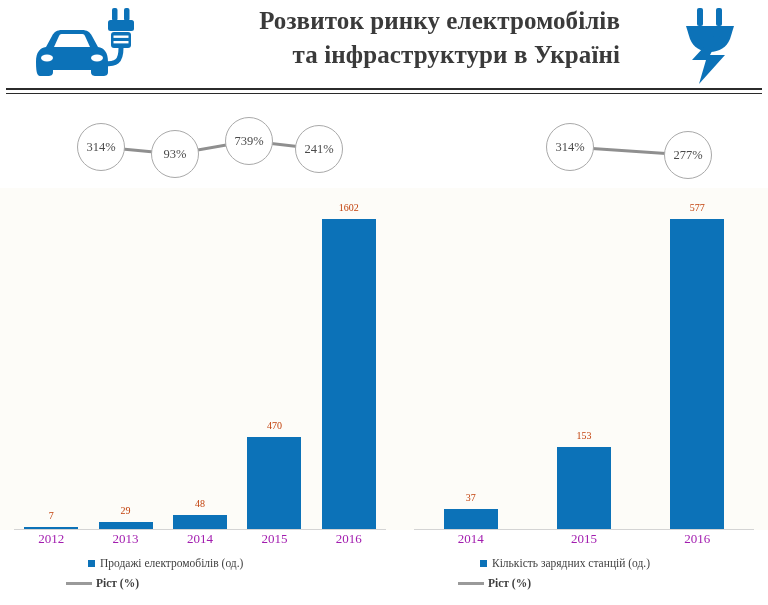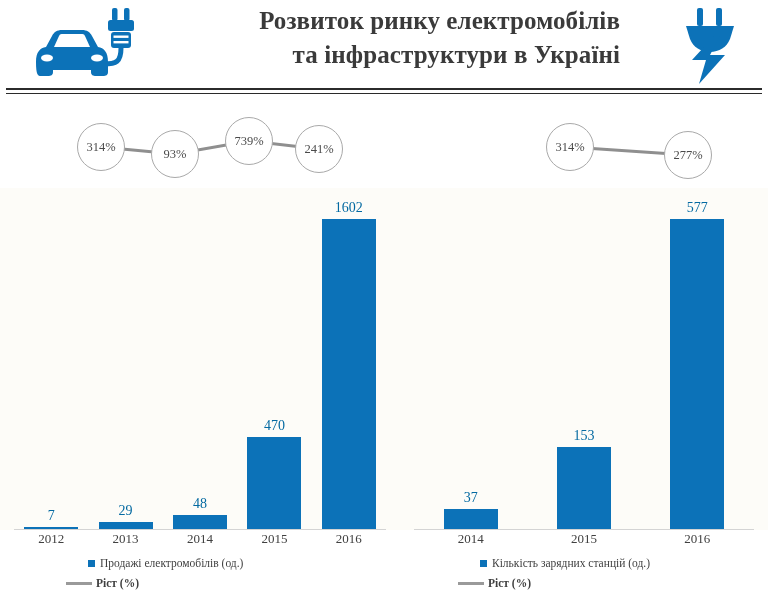--- a/index.html
+++ b/index.html
@@ -132,22 +132,22 @@
     position: relative;
     flex: 1 1 0;
     height: 100%;
     display: flex;
     flex-direction: column;
     justify-content: flex-end;
     align-items: center;
   }
   .bar-value {
     font-family: "Liberation Serif", "DejaVu Serif", serif;
-    font-size: 14px;
-    color: #0369a1;
+    font-size: 10px;
+    color: #c2410c;
     margin-bottom: 4px;
     line-height: 14px;
   }
   .bar-rect {
     width: 54px;
     background: #0c72b8;
   }
 
   
   .cat-labels {
@@ -156,21 +156,21 @@
     top: 431px;
     height: 20px;
     display: flex;
     justify-content: space-around;
   }
   .cat-label {
     flex: 1 1 0;
     text-align: center;
     font-family: "Liberation Serif", "DejaVu Serif", serif;
     font-size: 13px;
-    color: #404040;
+    color: #a21caf;
   }
 
   
   .legend {
     position: absolute;
     left: 0; right: 0;
     top: 455px;
   }
   .legend-row {
     display: flex;

